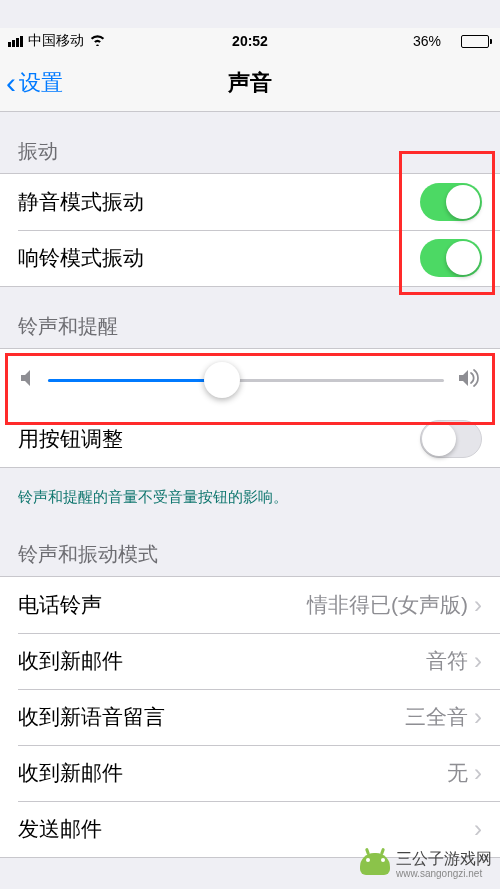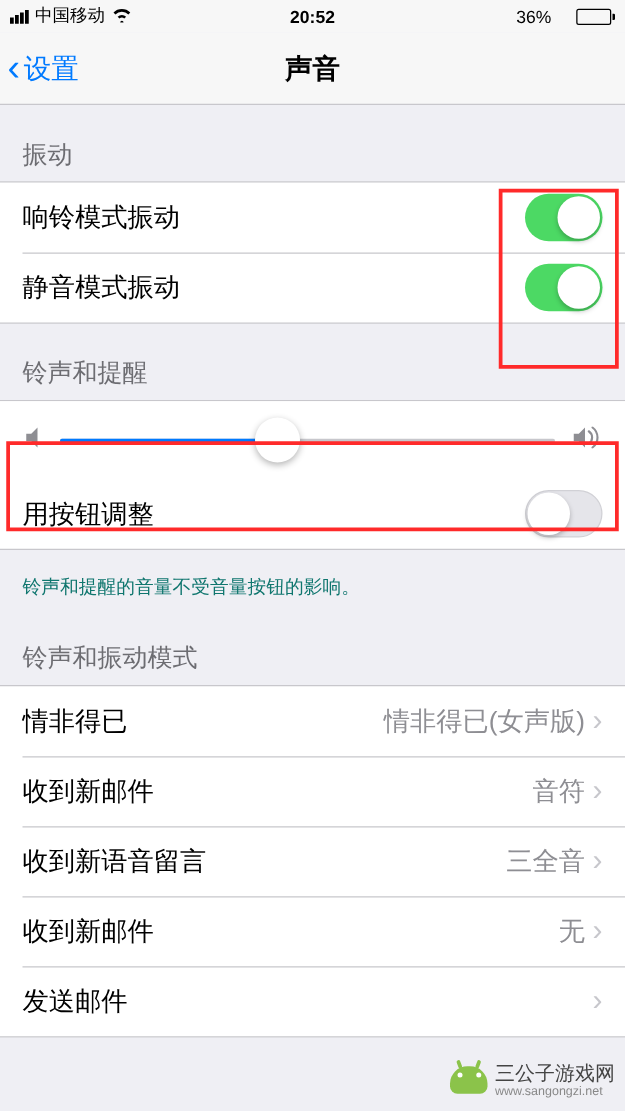--- a/index.html
+++ b/index.html
@@ -13,20 +13,21 @@
     }
     .status-bar {
       height: 26px;
       background: #f7f7f7;
       display: flex;
       align-items: center;
       justify-content: space-between;
       padding: 0 8px;
       font-size: 14px;
       font-weight: 500;
+      margin-top: 28px;
     }
     .status-left { display: flex; align-items: center; gap: 5px; }
     .status-center { position: absolute; left: 50%; transform: translateX(-50%); font-weight: 600; }
     .status-right { display: flex; align-items: center; gap: 20px; }
     .signal-bars { display: inline-flex; align-items: flex-end; gap: 1px; }
     .signal-bars span { width: 3px; background: #000; }
     .signal-bars span:nth-child(1){height:5px;} .signal-bars span:nth-child(2){height:7px;}
     .signal-bars span:nth-child(3){height:9px;} .signal-bars span:nth-child(4){height:11px;}
     .battery { display:inline-flex; align-items:center; }
     .battery-body { width:28px; height:13px; border:1px solid #000; border-radius:2px; position:relative; }
@@ -155,27 +156,27 @@
   <div class="back-btn">
     <span class="back-chevron">‹</span>
     <span>设置</span>
   </div>
   <div class="nav-title">声音</div>
 </div>
 
 <div class="section-header">振动</div>
 <div class="cell-group">
   <div class="cell">
-    <span class="cell-label">响铃模式振动</span>
+    <span class="cell-label">静音模式振动</span>
     <div class="switch">
         <div class="switch-knob"></div>
       </div>
   </div>
   <div class="cell">
-    <span class="cell-label">静音模式振动</span>
+    <span class="cell-label">响铃模式振动</span>
     <div class="switch">
         <div class="switch-knob"></div>
       </div>
   </div>
 </div>
 
 <div class="section-header">铃声和提醒</div>
 <div class="cell-group">
   <div class="slider-cell">
     <span class="vol-icon">
@@ -199,21 +200,21 @@
     <div class="switch off">
         <div class="switch-knob"></div>
       </div>
   </div>
 </div>
 <div class="section-footer">铃声和提醒的音量不受音量按钮的影响。</div>
 
 <div class="section-header">铃声和振动模式</div>
 <div class="cell-group" id="patterns-group">
     <div class="cell">
-      <span class="cell-label">情非得已</span>
+      <span class="cell-label">电话铃声</span>
       <span class="cell-value">
         <span>情非得已(女声版)</span>
         <span class="chevron">›</span>
       </span>
     </div>
     <div class="cell">
       <span class="cell-label">收到新邮件</span>
       <span class="cell-value">
         <span>音符</span>
         <span class="chevron">›</span>

